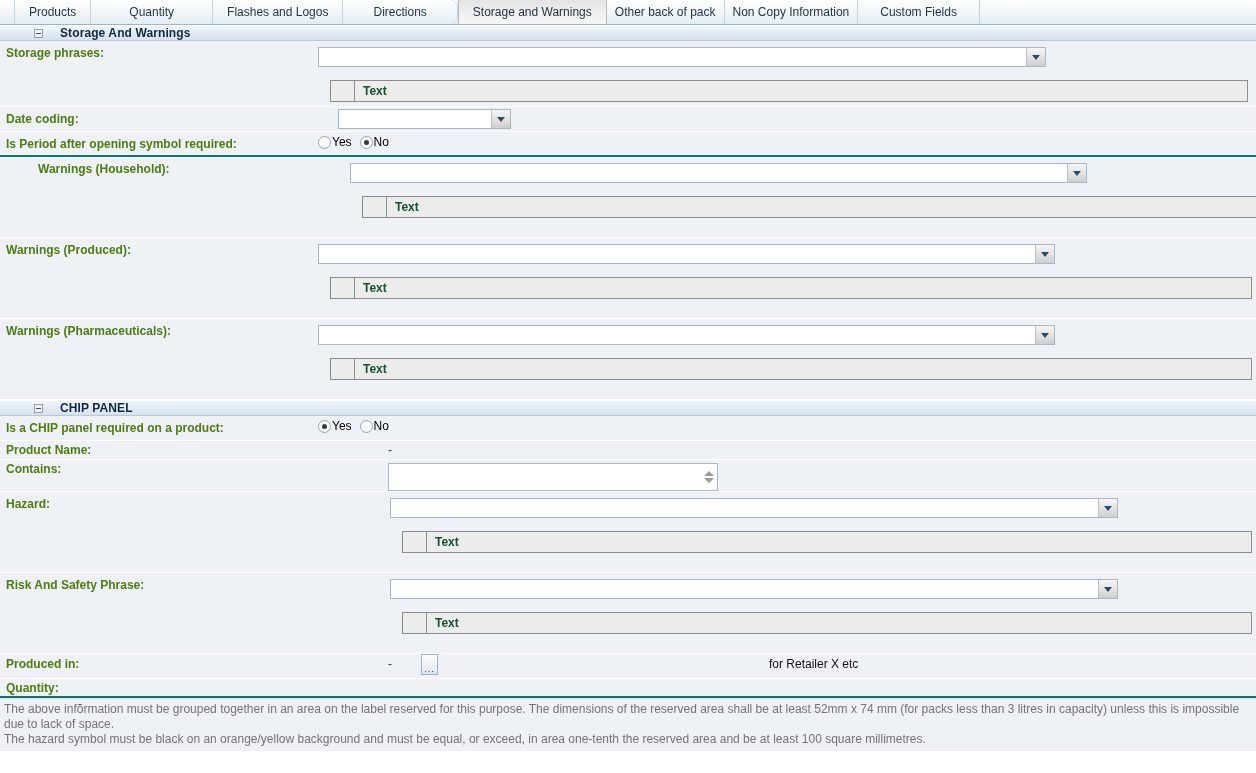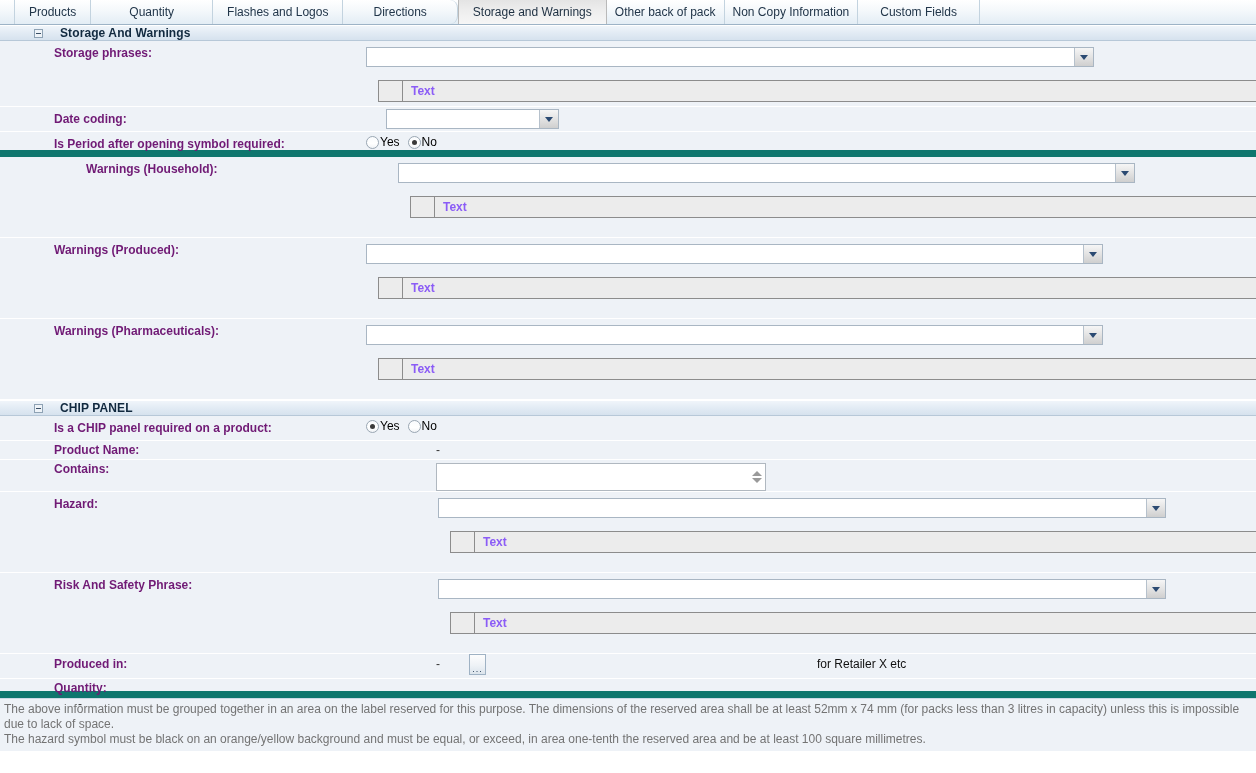--- a/index.html
+++ b/index.html
@@ -88,30 +88,29 @@
   }
 
   
   .row {
     background: #eef2f7;
     border-bottom: 1px solid #ffffff;
     position: relative;
     box-sizing: border-box;
     display: flex;
   }
-  .row.sep-blue { border-bottom: 7px solid #0f766e; }
+  .row.sep-blue { border-bottom: 2px solid #0f766e; }
   .label-cell {
     width: 310px;
     flex: none;
     padding: 5px 0 0 6px;
     font-weight: bold;
     font-size: 12px;
-    color: #701a75;
-    box-sizing: border-box;
-    margin-left: 48px;
+    color: #4d7c0f;
+    box-sizing: border-box;
   }
   .field-cell {
     flex: 1;
     position: relative;
     box-sizing: border-box;
   }
 
   
   .ddl {
     height: 20px;
@@ -162,21 +161,21 @@
     border-right: 1px solid #8c8c8c;
     background: #ececec;
   }
   .textgrid .tg-head {
     flex: 1;
     display: flex;
     align-items: center;
     padding-left: 8px;
     font-weight: bold;
     font-size: 12px;
-    color: #8b5cf6;
+    color: #14532d;
   }
 
   
   .radio-group {
     display: inline-flex;
     align-items: center;
   }
   .radio-item {
     display: inline-flex;
     align-items: center;

